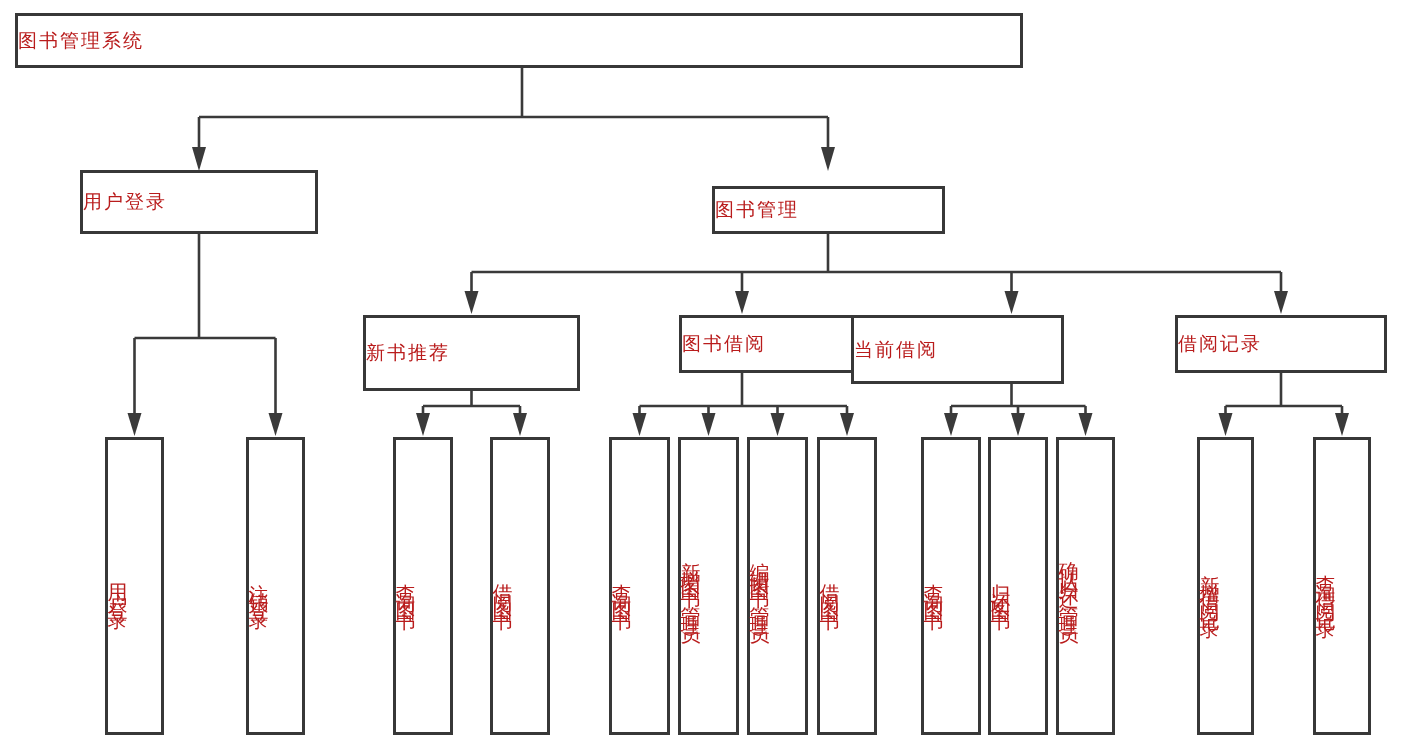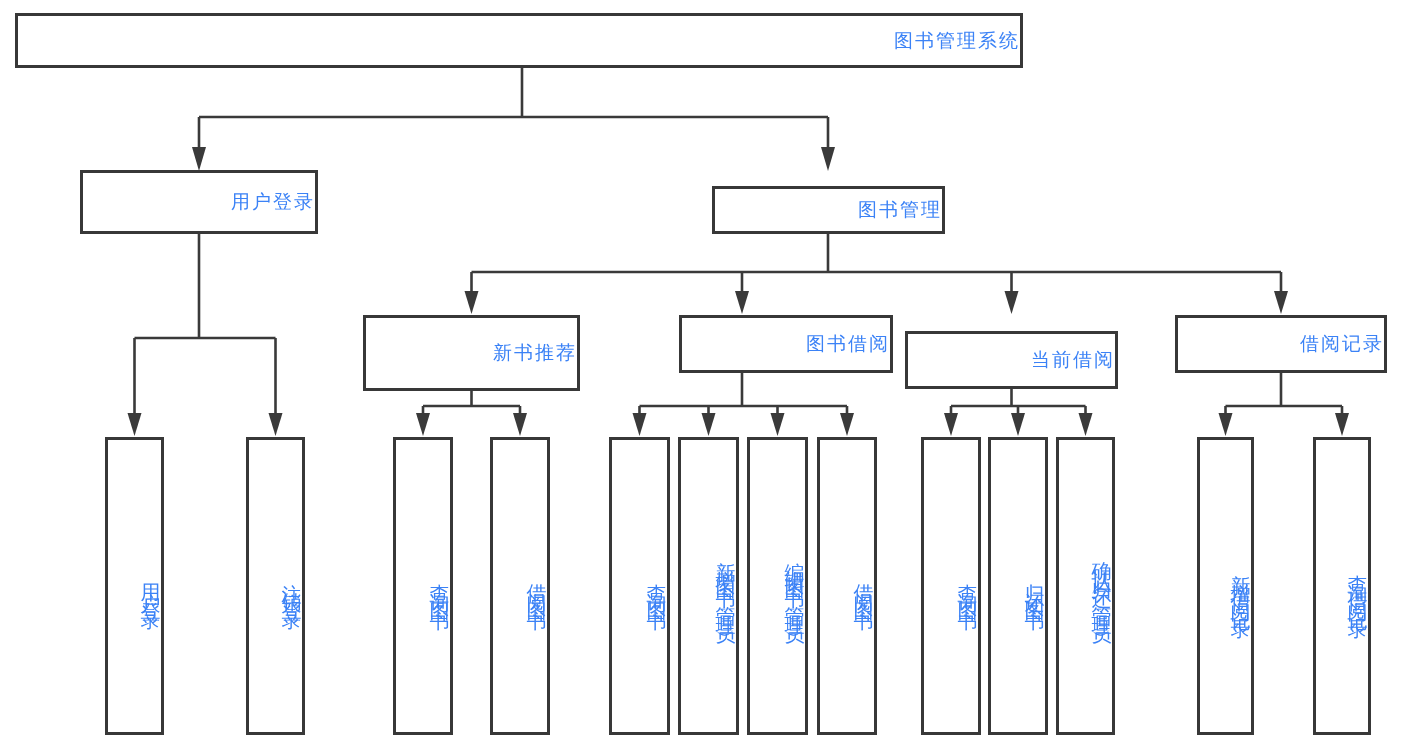--- a/index.html
+++ b/index.html
@@ -21,24 +21,24 @@
     top: 0;
     width: 1405px;
     height: 747px;
     z-index: 1;
   }
   .node {
     position: absolute;
     box-sizing: border-box;
     background: #ffffff;
     border: 3px solid #383838;
-    color: #3b82f6;
+    color: #b91c1c;
     display: flex;
     align-items: center;
-    justify-content: flex-end;
+    justify-content: flex-start;
     z-index: 2;
   }
   .node.h-node {
     font-size: 19px;
     letter-spacing: 2px;
     white-space: nowrap;
   }
   .node.v-node {
     top: 437px;
     height: 298px;
@@ -110,21 +110,21 @@
   <div class="node h-node" style="left:712px; top:186px; width:233px; height:48px;">
     <span>图书管理</span>
   </div>
 
   <div class="node h-node" style="left:363px; top:315px; width:217px; height:76px;">
     <span>新书推荐</span>
   </div>
   <div class="node h-node" style="left:635px; top:315px; width:214px; height:58px;margin-left:44px;">
     <span>图书借阅</span>
   </div>
-  <div class="node h-node" style="left:905px; top:315px; width:213px; height:58px;margin-top:16px;">
+  <div class="node h-node" style="left:851px; top:315px; width:213px; height:69px;">
     <span>当前借阅</span>
   </div>
   <div class="node h-node" style="left:1175px; top:315px; width:212px; height:58px;font-family:Liberation Mono, monospace;">
     <span>借阅记录</span>
   </div>
 
   <div class="node v-node" style="left:105px; width:59px;">
     <span class="v-label">用户登录</span>
   </div>
   <div class="node v-node" style="left:246px; width:59px;">

